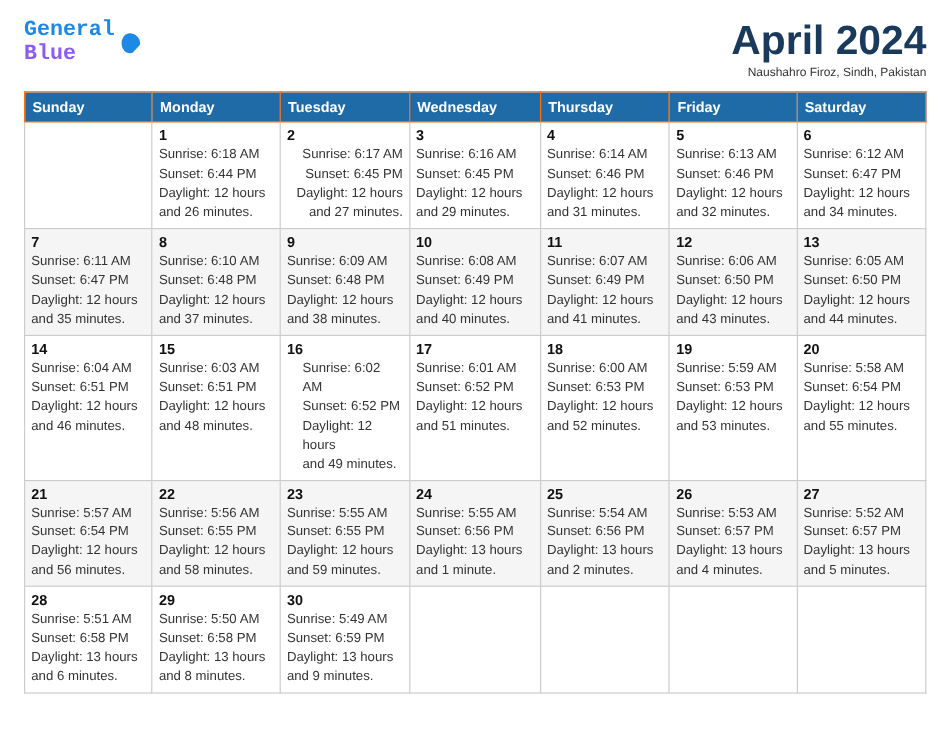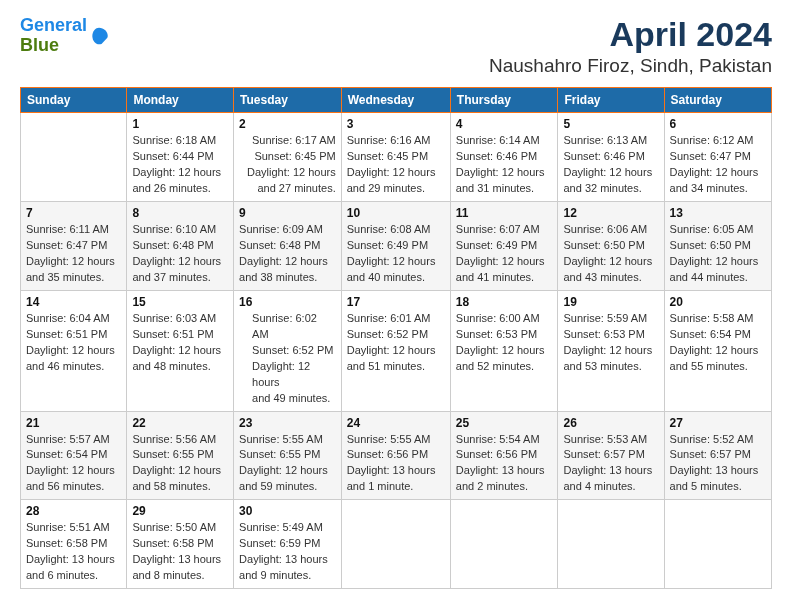--- a/index.html
+++ b/index.html
@@ -41,21 +41,21 @@
     .title-area {
       text-align: right;
     }
     .month-title {
       font-size: 34px;
       font-weight: bold;
       color: #1a3a5c;
       line-height: 1.1;
     }
     .subtitle {
-      font-size: 19px;
+      font-size: 10px;
       color: #333;
       margin-top: 2px;
     }
     table {
       width: 100%;
       border-collapse: collapse;
       font-size: 10.5px;
     }
     thead tr th {
       background-color: #1e6ba8;
@@ -95,24 +95,24 @@
       background-color: #fff !important;
     }
   </style>
 </head>
 <body>
 
 <div class="page">
   <div class="header-area">
     <div class="logo">
       <div>
-        <div style="display:flex;align-items:center;">
+        <div style="display:flex;align-items:center;font-family:Liberation Mono, monospace;">
           <div class="logo-text">
             <span>General</span><br>
-            <span style="color:#4d7c0f;text-align:right;">Blue</span>
+            <span style="color:#8b5cf6;text-align:right;">Blue</span>
           </div>
           <svg class="logo-icon" viewBox="0 0 24 24" xmlns="http://www.w3.org/2000/svg">
             <path d="M12 2C8 2 4 6 4 12s4 10 8 10c1 0 2-0.2 3-0.5L22 14c0.3-0.7 0.5-1.3 0.5-2C22.5 6.5 17.8 2 12 2z" fill="#1e88e5"></path>
           </svg>
         </div>
       </div>
     </div>
     <div class="title-area">
       <div class="month-title">April 2024</div>
       <div class="subtitle">Naushahro Firoz, Sindh, Pakistan</div>

